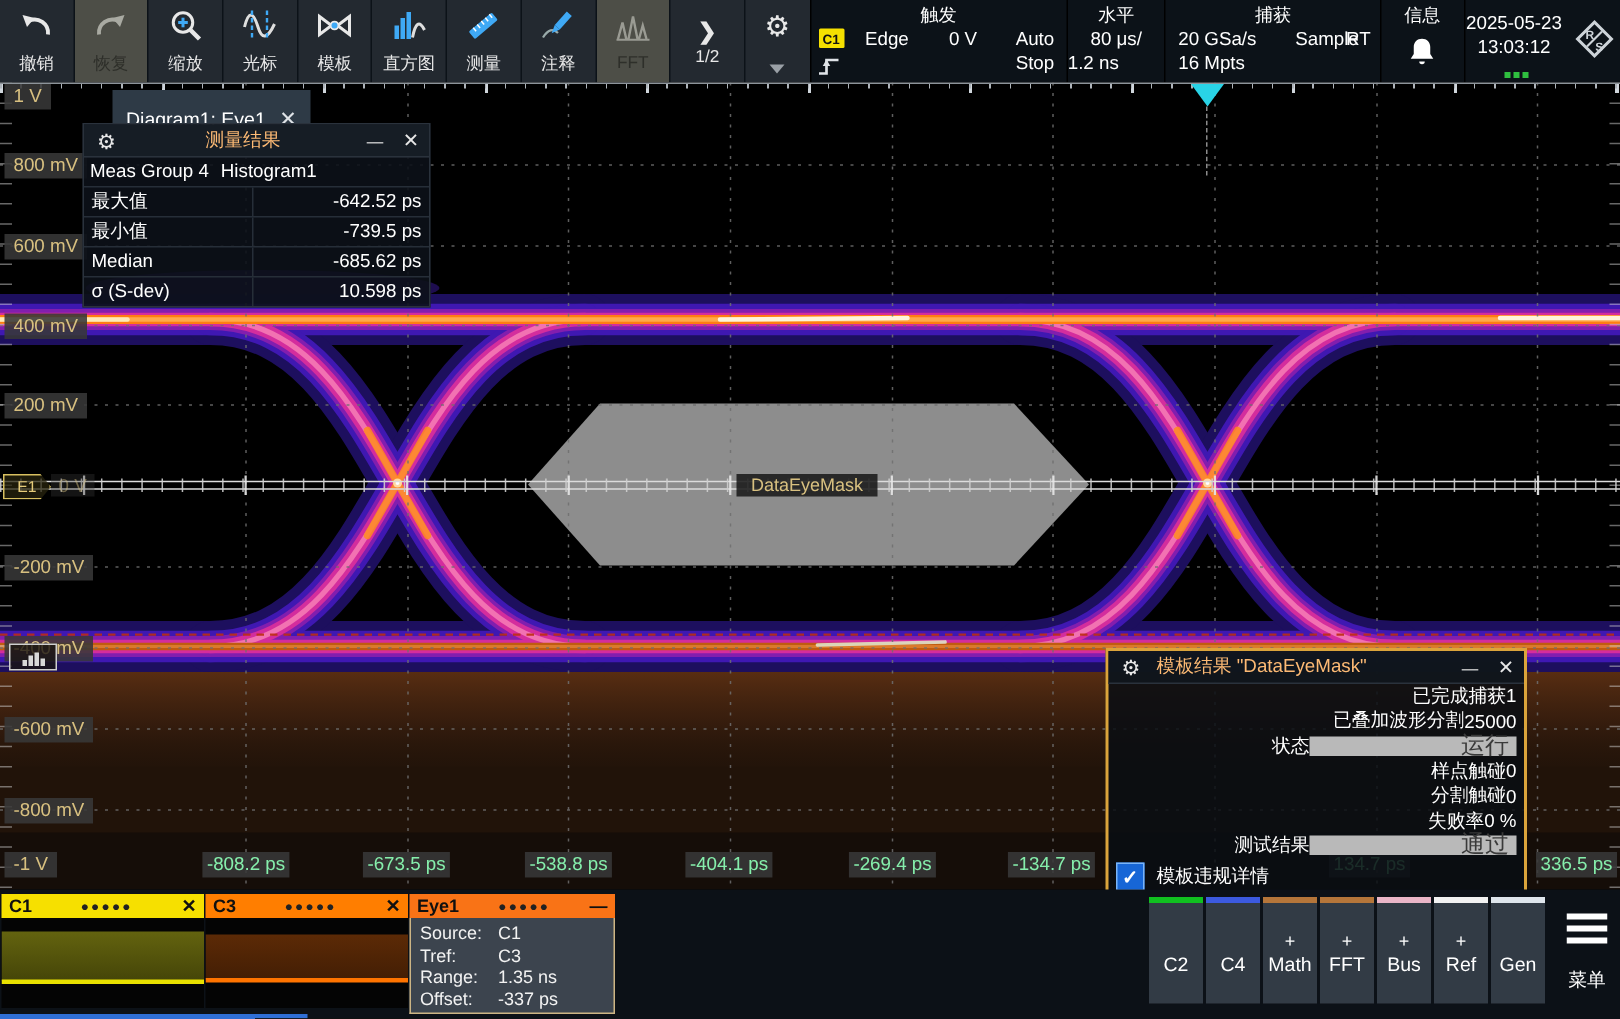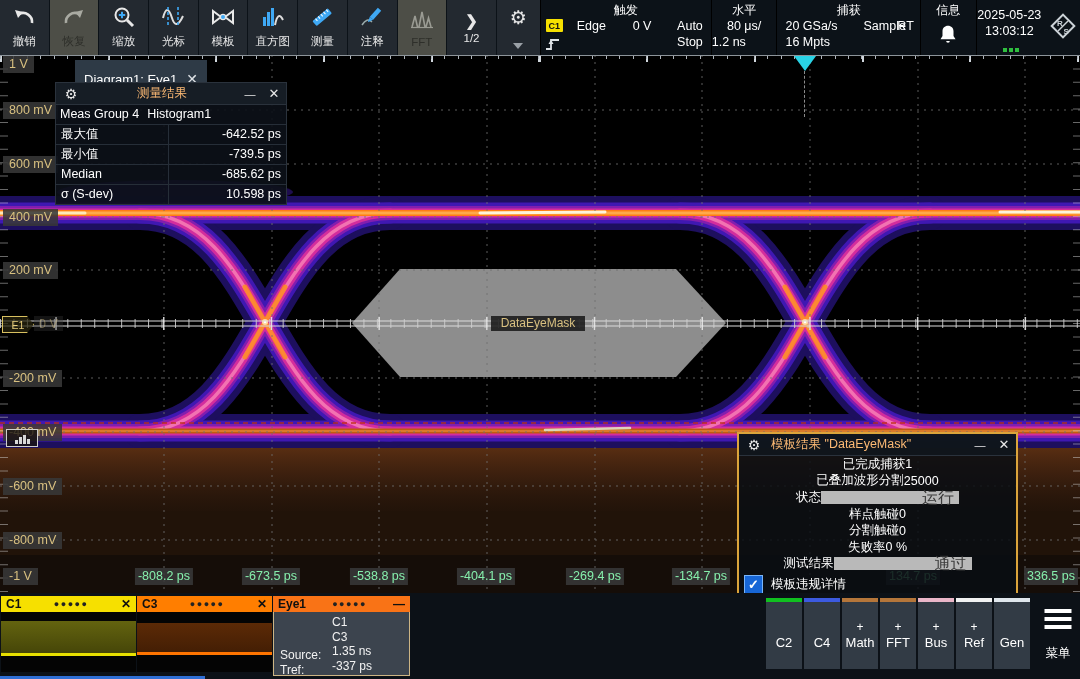--- a/index.html
+++ b/index.html
@@ -69,21 +69,21 @@
   .winhdr .wmin::after{content:"—";font-size:11px;}
   .winhdr .wclose::after{content:"✕";}
   .msub{height:19px;line-height:19px;padding-left:4px;display:flex;gap:8px;color:#fff;}
   .mrow{height:19px;display:flex;border-top:1px solid #262e38;}
   .mrow .ml{flex:1;padding-left:5px;line-height:19px;}
   .mrow .mv{width:112px;border-left:1px solid #262e38;text-align:right;padding-right:5px;line-height:19px;}
   
   .maskwin{position:absolute;left:737px;top:377px;width:277px;background:rgba(8,13,19,.84);border:2px solid #dba43b;font-size:12.5px;}
   .maskwin .winhdr{background:rgba(16,22,29,.9);}
   .maskwin .winhdr .wtitle{text-align:left;padding-left:2px;}
-  .krow{height:16.6px;display:flex;align-items:center;justify-content:center;padding:0 5px;}
+  .krow{height:16.6px;display:flex;align-items:center;justify-content:flex-end;padding:0 5px;}
   .krow .kv{text-align:right;}
   .kbar{width:133px;height:13px;background:#b9b9b9;color:#3a3a3a;font-size:16px;line-height:13px;text-align:right;padding-right:5px;}
   .chkrow{height:25px;display:flex;align-items:center;gap:8px;padding-left:5px;}
   .chk{width:17px;height:17px;background:#1766d6;border:1px solid #79b4f8;display:flex;align-items:center;justify-content:center;cursor:pointer;}
   .chk::after{content:"✓";color:#fff;font-size:13px;font-weight:bold;}
   
   #bottom{position:absolute;left:0;top:593px;width:1080px;height:86px;background:#0c1117;}
   .sigpanel{position:absolute;top:3px;width:135px;}
   .sighdr{height:16px;display:flex;align-items:center;font-size:12px;color:#101010;font-weight:bold;cursor:pointer;}
   .sighdr .nm{padding-left:5px;}
@@ -93,21 +93,21 @@
   .p-c1{left:1px;} .p-c1 .sighdr{background:#f6e000;}
   .p-c3{left:137px;} .p-c3 .sighdr{background:#ff7e00;}
   .p-eye{left:273px;width:137px;} .p-eye .sighdr{background:#f97316;}
   .band{position:absolute;left:0;right:0;}
   .c1band{top:9px;height:33px;background:linear-gradient(#63630f,#454508);}
   .c1line{top:41px;height:3px;background:#e8e000;}
   .c3band{top:11px;height:30px;background:linear-gradient(#5c2a06,#431e04);}
   .c3line{top:40px;height:3px;background:#ff7400;}
   .eyebody{height:64px;background:#3c444e;border:1px solid #cdb584;border-top:none;font-size:12px;color:#f2f2f2;padding:3px 0 0 6px;box-sizing:border-box;}
   .eyebody .prow{height:14.5px;line-height:14.5px;display:flex;}
-  .eyebody .pk{width:52px;margin-top:33px;}
+  .eyebody .pk{width:52px;}
   .bluebar{position:absolute;left:0;top:83px;width:205px;height:3px;background:#2f6fd6;}
   .chbtns{position:absolute;left:766px;top:5px;display:flex;gap:2px;}
   .chbtn{width:36px;height:71px;background:#323b45;display:flex;flex-direction:column;align-items:center;justify-content:center;gap:2px;font-size:13px;color:#fff;cursor:pointer;position:relative;padding-top:4px;box-sizing:border-box;}
   .chbtn .stripe{position:absolute;left:0;top:0;width:100%;height:4px;}
   .chbtn .plus{font-size:12px;height:12px;line-height:12px;}
   .st0{background:#10c020;} .st1{background:#3c5ae0;} .st2{background:#b5763a;} .st3{background:#b5763a;}
   .st4{background:#eab6c8;} .st5{background:#f2f2f2;} .st6{background:#dfe6ec;}
   .menubtn{position:absolute;left:1036px;top:0;width:44px;height:86px;cursor:pointer;}
   .menubtn .bars{position:absolute;left:50%;top:16px;transform:translateX(-50%);display:flex;flex-direction:column;gap:4px;}
   .menubtn .bars i{display:block;width:27px;height:4px;background:#fff;}

